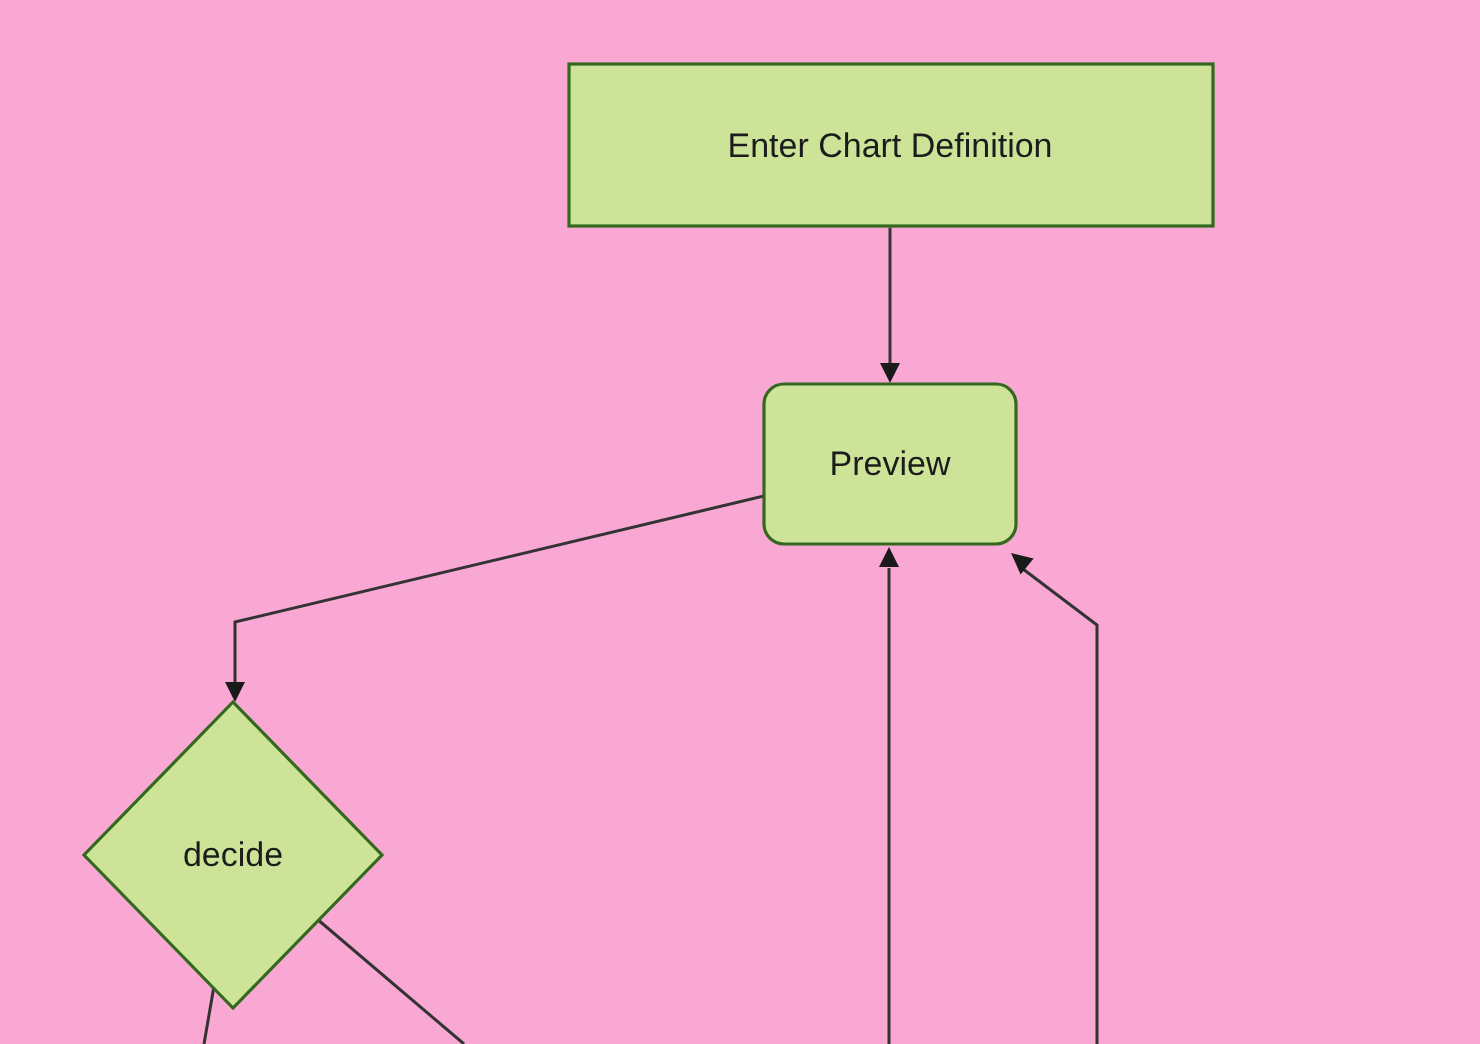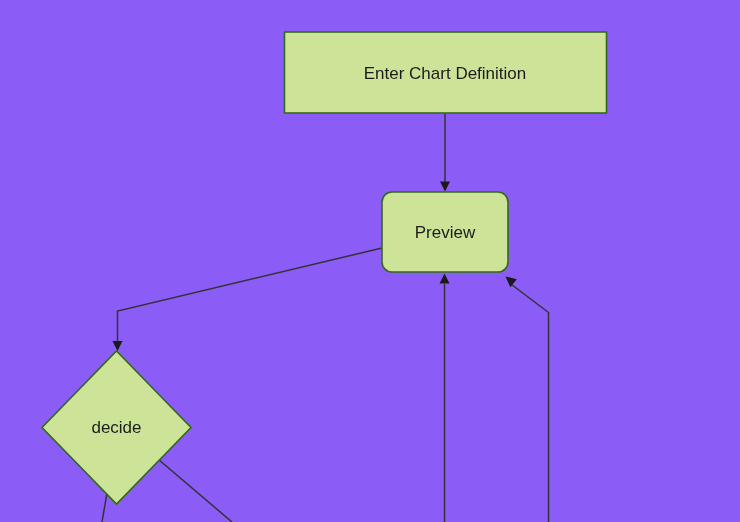--- a/index.html
+++ b/index.html
@@ -4,21 +4,21 @@
 <style>
   html, body {
     margin: 0;
     padding: 0;
     background: #ffffff;
   }
   .stage {
     position: relative;
     width: 740px;
     height: 522px;
-    background: #8b5cf6;
+    background: #f9a8d4;
     overflow: hidden;
     font-family: "Liberation Sans", "DejaVu Sans", sans-serif;
   }
   svg { display: block; }
   .edge {
     fill: none;
     stroke: #333333;
     stroke-width: 1.5;
   }
   .arrowhead {

